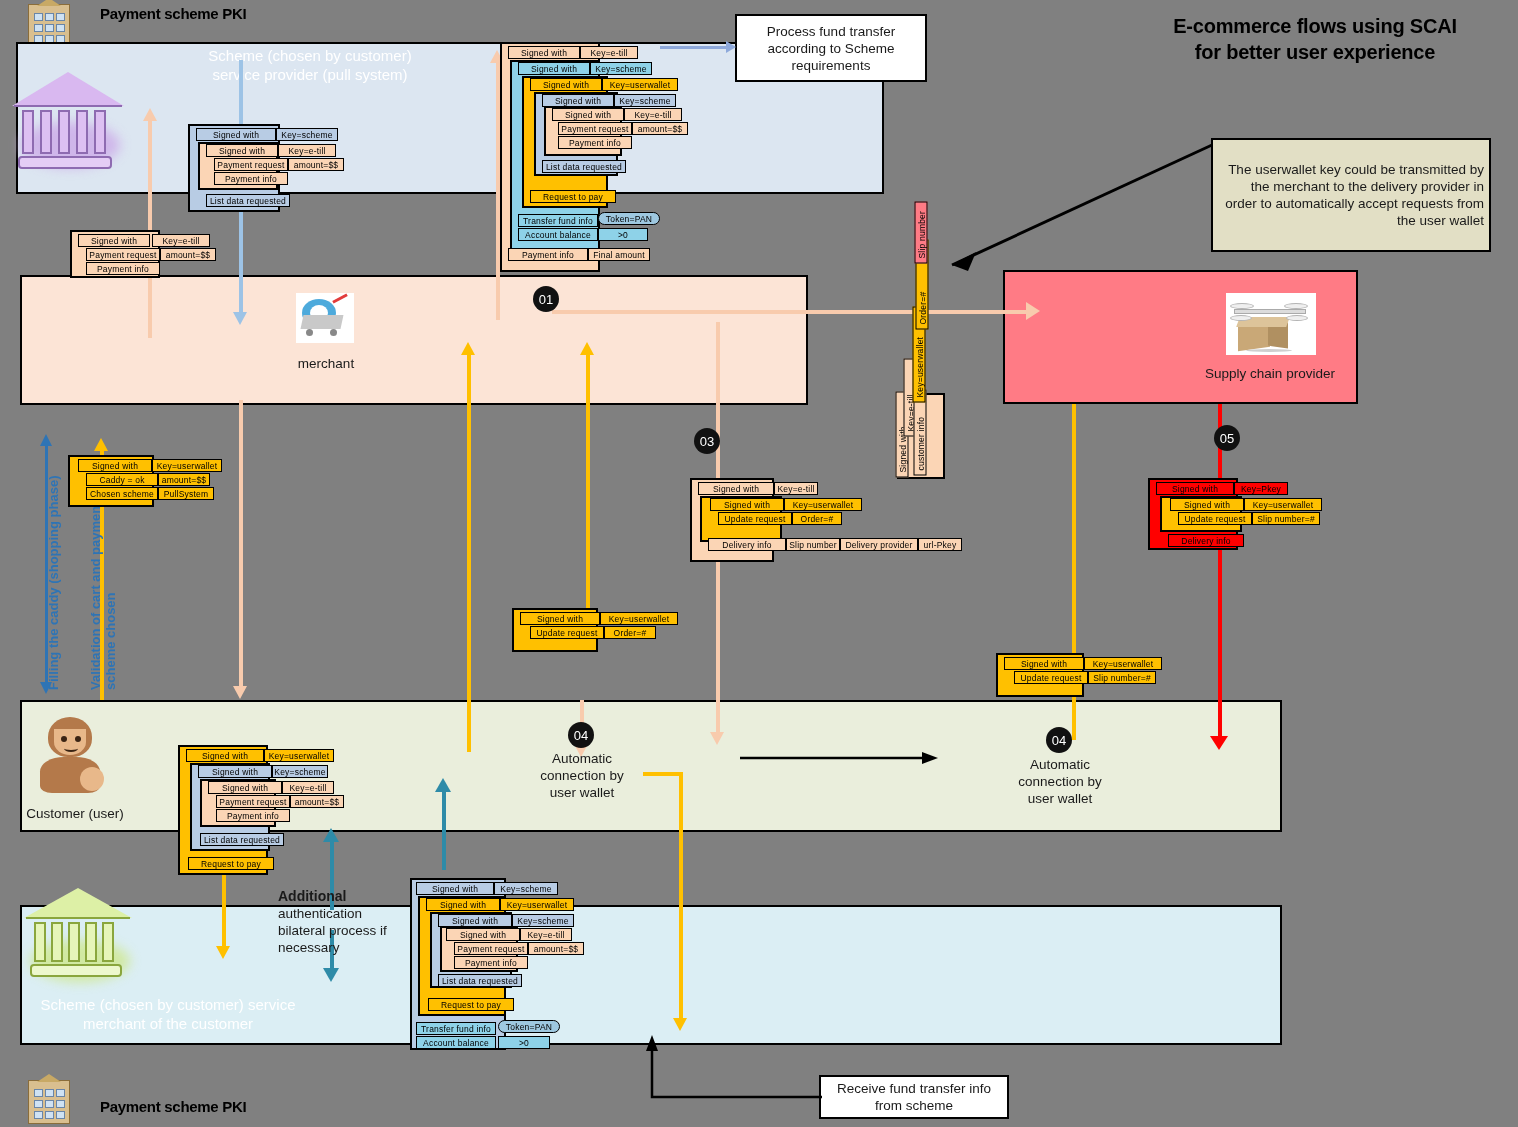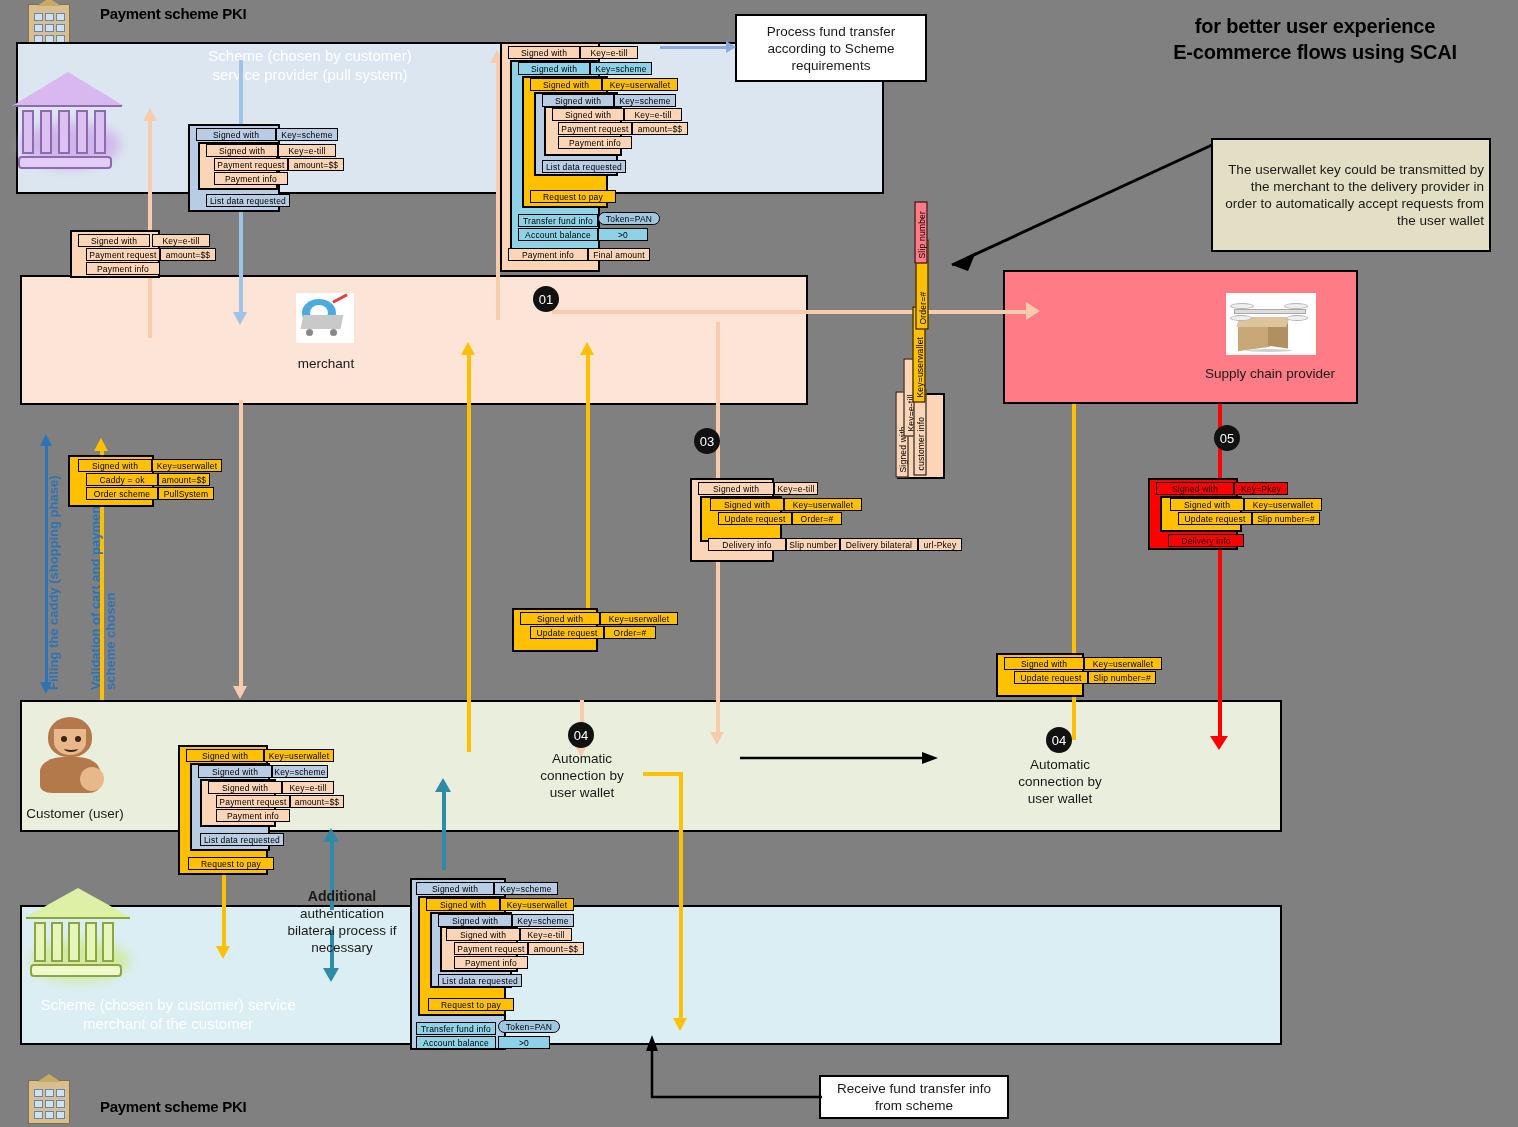--- a/index.html
+++ b/index.html
@@ -48,43 +48,43 @@
   
   .bank{position:absolute;}
   .bank .roof{position:absolute;width:0;height:0;}
   .bank .col{position:absolute;border:2px solid;box-sizing:border-box;}
   .bank .base{position:absolute;border:2px solid;border-radius:4px;box-sizing:border-box;}
   .bank .glow{position:absolute;border-radius:50%;filter:blur(6px);}
   .pkicon{position:absolute;background:#d9bf8f;border:1px solid #8a6d3b;}
   .pkicon .w{position:absolute;background:#cfe2f3;border:1px solid #6a86a8;}
   .pkicon .roofp{position:absolute;width:0;height:0;}
   .imgbox{position:absolute;background:#fff;}
-  .addl{position:absolute;font-size:13.5px;line-height:17px;text-align:center;color:#1a1a1a;}
+  .addl{position:absolute;font-size:13.5px;line-height:17px;color:#1a1a1a;}
   .addl b{font-size:14px;}
 </style>
 </head>
 <body>
 
 <div class="pkicon" style="left:28px;top:4px;width:40px;height:40px;">
   <div class="roofp" style="left:8px;top:-7px;border-left:12px solid transparent;border-right:12px solid transparent;border-bottom:8px solid #c8a965;"></div>
   <div class="w" style="left:5px;top:8px;width:7px;height:6px;"></div>
   <div class="w" style="left:16px;top:8px;width:7px;height:6px;"></div>
   <div class="w" style="left:27px;top:8px;width:7px;height:6px;"></div>
   <div class="w" style="left:5px;top:19px;width:7px;height:6px;"></div>
   <div class="w" style="left:16px;top:19px;width:7px;height:6px;"></div>
   <div class="w" style="left:27px;top:19px;width:7px;height:6px;"></div>
   <div class="w" style="left:5px;top:30px;width:7px;height:6px;"></div>
   <div class="w" style="left:16px;top:30px;width:7px;height:6px;"></div>
   <div class="w" style="left:27px;top:30px;width:7px;height:6px;"></div>
 </div>
 <div class="pki-label" style="left:100px;top:5px;">Payment scheme PKI</div>
 
 <div class="big-title" style="left:1120px;top:13px;width:390px;">
+  <div>E-commerce flows using SCAI</div>
   <div>for better user experience</div>
-  <div>E-commerce flows using SCAI</div>
 </div>
 
 <div class="zone" style="left:16px;top:42px;width:868px;height:152px;background:#dce6f1;"></div>
 <div class="zone-title" style="left:60px;top:46px;width:500px;">
   <div>Scheme (chosen by customer)</div>
   <div>service provider (pull system)</div>
 </div>
 
 <div class="bank" style="left:12px;top:62px;width:112px;height:110px;">
   <div class="glow" style="left:8px;top:60px;width:100px;height:46px;background:#cba6e8;opacity:.75;"></div>
@@ -331,21 +331,21 @@
   <div class="frame c-peach" style="left:0;top:0;width:84px;height:84px;"></div>
   <div class="row c-peach" style="left:8px;top:4px;width:76px;">Signed  with</div>
   <div class="row c-peach" style="left:84px;top:4px;width:44px;">Key=e-till</div>
   <div class="frame c-gold" style="left:10px;top:18px;width:82px;height:46px;"></div>
   <div class="row c-gold" style="left:20px;top:20px;width:74px;">Signed  with</div>
   <div class="row c-gold" style="left:94px;top:20px;width:78px;">Key=userwallet</div>
   <div class="row c-gold" style="left:28px;top:34px;width:74px;">Update   request</div>
   <div class="row c-gold" style="left:102px;top:34px;width:50px;">Order=#</div>
   <div class="row c-peach" style="left:18px;top:60px;width:78px;">Delivery   info</div>
   <div class="row c-peach" style="left:96px;top:60px;width:54px;">Slip number</div>
-  <div class="row c-peach" style="left:150px;top:60px;width:78px;">Delivery   bilateral</div>
+  <div class="row c-peach" style="left:150px;top:60px;width:78px;">Delivery   provider</div>
   <div class="row c-peach" style="left:228px;top:60px;width:44px;">url-Pkey</div>
 </div>
 
 <div class="stack" style="left:1148px;top:478px;width:200px;height:72px;">
   <div class="frame c-red" style="left:0;top:0;width:90px;height:72px;"></div>
   <div class="row c-red" style="left:8px;top:4px;width:78px;">Signed  with</div>
   <div class="row c-red" style="left:86px;top:4px;width:54px;">Key=Pkey</div>
   <div class="frame c-gold" style="left:12px;top:18px;width:82px;height:36px;"></div>
   <div class="row c-gold" style="left:22px;top:20px;width:74px;">Signed  with</div>
   <div class="row c-gold" style="left:96px;top:20px;width:78px;">Key=userwallet</div>
@@ -369,21 +369,21 @@
   <div class="row c-gold" style="left:18px;top:18px;width:74px;">Update   request</div>
   <div class="row c-gold" style="left:92px;top:18px;width:68px;">Slip number=#</div>
 </div>
 
 <div class="stack" style="left:68px;top:455px;width:190px;height:52px;">
   <div class="frame c-gold" style="left:0;top:0;width:86px;height:52px;"></div>
   <div class="row c-gold" style="left:10px;top:4px;width:74px;">Signed  with</div>
   <div class="row c-gold" style="left:84px;top:4px;width:70px;">Key=userwallet</div>
   <div class="row c-gold" style="left:18px;top:18px;width:72px;">Caddy    = ok</div>
   <div class="row c-gold" style="left:90px;top:18px;width:52px;">amount=$$</div>
-  <div class="row c-gold" style="left:18px;top:32px;width:72px;">Order   scheme</div>
+  <div class="row c-gold" style="left:18px;top:32px;width:72px;">Chosen   scheme</div>
   <div class="row c-gold" style="left:90px;top:32px;width:56px;">PullSystem</div>
 </div>
 
 <div class="stack" style="left:178px;top:745px;width:180px;height:130px;">
   <div class="frame c-gold" style="left:0;top:0;width:90px;height:130px;"></div>
   <div class="row c-gold" style="left:8px;top:4px;width:78px;">Signed  with</div>
   <div class="row c-gold" style="left:86px;top:4px;width:70px;">Key=userwallet</div>
   <div class="frame c-blue" style="left:12px;top:18px;width:80px;height:88px;"></div>
   <div class="row c-blue" style="left:20px;top:20px;width:74px;">Signed  with</div>
   <div class="row c-blue" style="left:94px;top:20px;width:56px;">Key=scheme</div>

